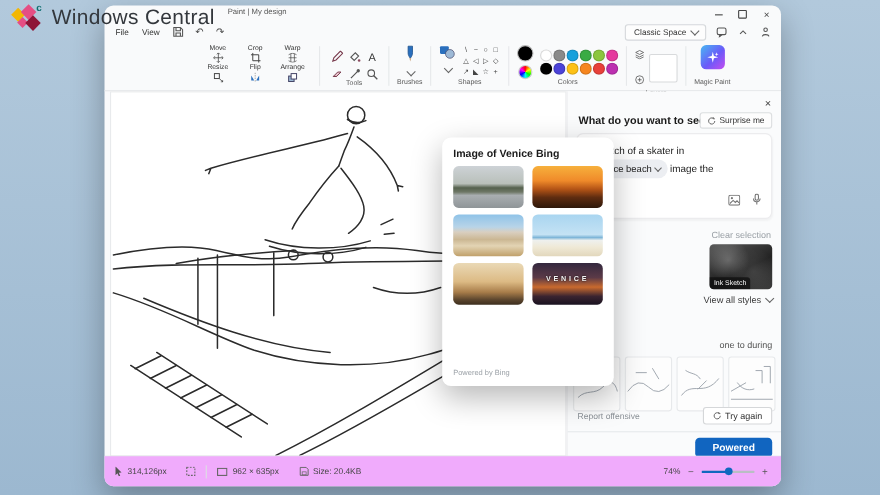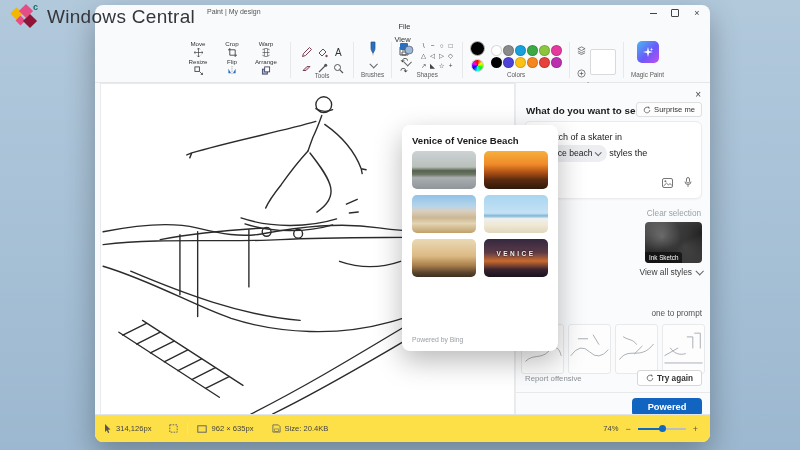--- a/index.html
+++ b/index.html
@@ -22,21 +22,21 @@
   .window{position:absolute;left:95px;top:5px;width:615px;height:437px;background:#f9fafb;
           border-radius:8px;box-shadow:0 12px 30px rgba(0,0,0,.30);z-index:2;}
   .titlebar{position:absolute;left:0;top:0;right:0;height:16px;}
   .win-title{position:absolute;left:112px;top:3px;font-size:7px;color:#555;}
   .win-controls{position:absolute;right:6px;top:2px;display:flex;gap:8px;align-items:center;}
   .wc-btn{width:14px;height:12px;display:flex;align-items:center;justify-content:center;color:#444;font-size:9px;}
   .wc-min{width:7px;height:1px;background:#444;display:inline-block;}
   .wc-max{width:6px;height:6px;border:1px solid #444;border-radius:1px;display:inline-block;}
 
   
-  .menubar{position:absolute;left:0;top:15px;right:0;height:18px;display:flex;align-items:center;font-size:7.5px;color:#333;flex-direction:column;}
+  .menubar{position:absolute;left:0;top:15px;right:0;height:18px;display:flex;align-items:center;font-size:7.5px;color:#333;}
   .menu-item{padding:2px 6px;border-radius:3px;}
   .menu-item:first-child{margin-left:4px;}
   .mb-icon{width:16px;height:13px;display:flex;align-items:center;justify-content:center;color:#444;font-size:9px;margin-left:3px;}
   .mb-right{margin-left:auto;display:flex;align-items:center;gap:7px;margin-right:8px;}
   .preset-btn{display:flex;align-items:center;gap:4px;border:1px solid #d5d8db;background:#fdfdfd;border-radius:3px;
               padding:2px 7px;font-size:7.5px;color:#333;}
   .chev{display:inline-block;width:5px;height:5px;border-right:1px solid #666;border-bottom:1px solid #666;transform:rotate(45deg) translateY(-1px);}
   .mb-tool{width:13px;height:13px;display:flex;align-items:center;justify-content:center;color:#555;}
 
   
@@ -91,21 +91,21 @@
      radial-gradient(circle at 70% 60%,rgba(255,255,255,.12),transparent 45%);}
   .style-label{position:absolute;left:0;bottom:0;background:rgba(15,15,15,.78);color:#fff;font-size:6.3px;padding:2px 4px;border-radius:0 3px 0 0;}
   .view-styles{position:absolute;right:8px;top:184px;font-size:8.4px;color:#3a3a3a;display:flex;align-items:center;gap:4px;justify-content:space-between;}
   .explore-hint{position:absolute;right:8px;top:226px;font-size:8.2px;color:#555;}
   .thumbs{position:absolute;left:5px;right:5px;top:241px;display:grid;grid-template-columns:repeat(4,1fr);gap:4px;}
   .thumb{height:48px;background:#fdfdfd;border:1px solid #e7e9eb;border-radius:3px;overflow:hidden;}
   .thumb svg{width:100%;height:100%;}
   .report-row{position:absolute;left:9px;right:8px;top:287px;display:flex;align-items:center;justify-content:space-between;}
   .report{font-size:7.8px;color:#8a9096;}
   .try-again{display:flex;align-items:center;gap:3px;border:1px solid #d5d7d9;background:#fff;border-radius:3px;padding:2.5px 8px;
-             font-size:8.2px;color:#333;font-weight:bold;}
+             font-size:8.2px;color:#333;}
   .panel-div{position:absolute;left:0;right:0;top:309px;height:1px;background:#e7e9eb;}
   .create-btn{position:absolute;right:8px;top:315px;width:70px;height:18px;background:#1165c0;color:#fff;border-radius:4px;
               font-size:9.3px;font-weight:bold;display:flex;align-items:center;justify-content:center;}
 
   
   .popup{position:absolute;left:307px;top:120px;width:156px;height:226px;background:#fff;border-radius:8px;z-index:20;
          box-shadow:0 10px 28px rgba(0,0,0,.28);padding:10px;box-sizing:border-box;}
   .popup-title{font-size:9.6px;font-weight:bold;margin-bottom:5px;}
   .popup-desc{font-size:7.2px;color:#666;line-height:1.45;margin-bottom:7px;}
   .popup-grid{display:grid;grid-template-columns:1fr 1fr;gap:6px 8px;}
@@ -113,21 +113,21 @@
   .pimg0{background:linear-gradient(180deg,#cdd2d6 0%,#b9c0ba 42%,#55614d 52%,#6e7766 62%,#a9aeb1 70%,#8f9598 100%);}
   .pimg1{background:linear-gradient(180deg,#f7b03c 0%,#ef8a2a 35%,#b45416 55%,#5e2c10 75%,#2e180a 100%);}
   .pimg2{background:linear-gradient(180deg,#8fc3e8 0%,#b8d4e8 30%,#d9cfc0 42%,#cbb793 60%,#e3d4b4 75%,#c0a06a 100%);}
   .pimg3{background:linear-gradient(180deg,#a9d5f0 0%,#c4e2f4 48%,#7fb6d8 55%,#eef0ee 62%,#efe9d6 78%,#e2d7bc 100%);}
   .pimg4{background:linear-gradient(180deg,#ead9b6 0%,#dcba84 45%,#a87d4a 70%,#5c462e 88%,#3c2e1e 100%);}
   .pimg5{background:linear-gradient(180deg,#33283e 0%,#5b3a47 35%,#c96a2e 58%,#3a2430 80%,#191220 100%);}
   .pimg .overlay{color:#f3f3f3;font-size:6.5px;letter-spacing:2.5px;font-weight:bold;text-shadow:0 0 2px #000;margin-top:-10px;}
   .popup-footer{position:absolute;left:10px;bottom:8px;font-size:6.8px;color:#9aa0a6;}
 
   
-  .statusbar{position:absolute;left:0;right:0;bottom:0;height:27px;background:#fde047;border-top:1px solid #e2e5e8;
+  .statusbar{position:absolute;left:0;right:0;bottom:0;height:27px;background:#f0abfc;border-top:1px solid #e2e5e8;
              border-radius:0 0 8px 8px;display:flex;align-items:center;font-size:7.6px;color:#444;}
   .sb-group{display:flex;align-items:center;gap:4px;padding:0 9px;height:14px;}
   .sb-sep{width:1px;height:12px;background:#dcdfe2;}
   .sb-right{margin-left:auto;display:flex;align-items:center;gap:7px;padding-right:12px;}
   .zoom-track{position:relative;width:48px;height:2px;background:#b9bec4;border-radius:1px;}
   .zoom-fill{position:absolute;left:0;top:0;height:2px;width:24px;background:#1068bf;}
   .zoom-dot{position:absolute;left:21px;top:-2.5px;width:7px;height:7px;border-radius:50%;background:#1068bf;}
   .zoom-btn{color:#555;font-size:9px;}
   .ic{display:inline-block;}
 </style>
@@ -154,20 +154,43 @@
     <div class="menubar">
       <span class="menu-item">File</span>
       <span class="menu-item">View</span>
       <span class="mb-icon">
         <svg class="ic" width="10" height="10" viewBox="0 0 10 10">
             <path d="M1 1h6l2 2v6H1z M3 1v3h4V1 M3 6h4v3H3z" fill="none" stroke="#555" stroke-width="1"></path>
           </svg>
       </span>
       <span class="mb-icon">↶</span>
       <span class="mb-icon">↷</span>
+      <div class="mb-right">
+        <span class="preset-btn">
+          <span>Classic Space</span>
+            <span class="chev"></span>
+        </span>
+        <span class="mb-tool">
+          <svg class="ic" width="10" height="10" viewBox="0 0 10 10">
+              <rect x="1" y="1.5" width="8" height="6" rx="1.5" fill="none" stroke="#555"></rect>
+              <path d="M3.5 7.5 3 9.5 5.5 7.5" fill="none" stroke="#555"></path>
+            </svg>
+        </span>
+        <span class="mb-tool">
+          <svg class="ic" width="9" height="9" viewBox="0 0 10 10">
+              <path d="M2 6.5 5 3.5 8 6.5" fill="none" stroke="#555" stroke-width="1.1"></path>
+            </svg>
+        </span>
+        <span class="mb-tool">
+          <svg class="ic" width="10" height="10" viewBox="0 0 10 10">
+              <circle cx="5" cy="3" r="1.6" fill="none" stroke="#555"></circle>
+              <path d="M2 9c.5-2 5.5-2 6 0" fill="none" stroke="#555"></path>
+            </svg>
+        </span>
+      </div>
     </div>
 
     <div class="ribbon">
 
       <div class="rsec">
         <div class="it-grid">
           <span class="it-cell">
               <span class="lbl">Move</span>
             <svg class="ic" width="9" height="9" viewBox="0 0 10 10">
                 <path d="M5 0v10M0 5h10M5 0 3.5 1.5M5 0 6.5 1.5M5 10 3.5 8.5M5 10 6.5 8.5M0 5 1.5 3.5M0 5 1.5 6.5M10 5 8.5 3.5M10 5 8.5 6.5" stroke="#444" stroke-width=".8" fill="none"></path>
@@ -383,21 +406,21 @@
           <svg width="8" height="8" viewBox="0 0 10 10">
               <path d="M8.5 5A3.5 3.5 0 1 1 6.8 2M6.8 .7v1.8h1.8" fill="none" stroke="#555" stroke-width="1"></path>
             </svg>
           <span>Surprise me</span>
         </span>
 
         <div class="prompt-box">
           <div class="prompt-text">
             <span>A sketch of a skater in</span>
             <span class="pill"><span>Venice beach</span><span class="chev"></span></span>
-            <span>styles the</span>
+            <span>image the</span>
           </div>
           <div class="prompt-icons">
             <span><svg width="11" height="10" viewBox="0 0 11 10">
                   <rect x=".5" y=".5" width="10" height="9" rx="1.5" fill="none" stroke="#777"></rect>
                   <circle cx="3.4" cy="3.2" r="1" fill="#777"></circle>
                   <path d="M1.5 8 4.5 5.2 6.5 7 8 5.5 9.8 7.5" fill="none" stroke="#777"></path>
                 </svg></span>
             <span><svg width="8" height="11" viewBox="0 0 8 11">
                   <rect x="2.5" y=".5" width="3" height="5.5" rx="1.5" fill="none" stroke="#777"></rect>
                   <path d="M1 4.5a3 3 0 0 0 6 0M4 7.8v2" fill="none" stroke="#777"></path>
@@ -409,21 +432,21 @@
 
         <div class="style-card">
           <span class="style-label">Ink Sketch</span>
         </div>
 
         <span class="view-styles">
           <span>View all styles</span>
             <span class="chev"></span>
         </span>
 
-        <span class="explore-hint">one to prompt</span>
+        <span class="explore-hint">one to during</span>
 
         <div class="thumbs">
             <div class="thumb"><svg viewBox="0 0 44 46">
                 <path d="M4 36 C12 28 20 34 28 26 S40 22 42 30 M6 14 l8 6 M30 10 c4 2 6 6 4 10" fill="none" stroke="#9aa2aa" stroke-width="0.9" stroke-linecap="round"></path>
               </svg></div>
             <div class="thumb"><svg viewBox="0 0 44 46">
                 <path d="M2 30 q10 -14 20 -4 t20 -2 M10 12 h10 M26 8 l6 10" fill="none" stroke="#9aa2aa" stroke-width="0.9" stroke-linecap="round"></path>
               </svg></div>
             <div class="thumb"><svg viewBox="0 0 44 46">
                 <path d="M4 34 C14 20 26 36 40 18 M8 10 c6 4 10 2 14 8 M20 28 l8 -8" fill="none" stroke="#9aa2aa" stroke-width="0.9" stroke-linecap="round"></path>
@@ -442,21 +465,21 @@
             <span>Try again</span>
           </span>
         </div>
 
         <div class="panel-div"></div>
         <div class="create-btn">Powered</div>
       </div>
     </div>
 
     <div class="popup">
-      <div class="popup-title">Venice of Venice Beach</div>
+      <div class="popup-title">Image of Venice Bing</div>
       <div class="popup-grid">
           <div class="pimg pimg0"></div>
           <div class="pimg pimg1"></div>
           <div class="pimg pimg2"></div>
           <div class="pimg pimg3"></div>
           <div class="pimg pimg4"></div>
           <div class="pimg pimg5">
             <span class="overlay">VENICE</span>
           </div>
         </div>

